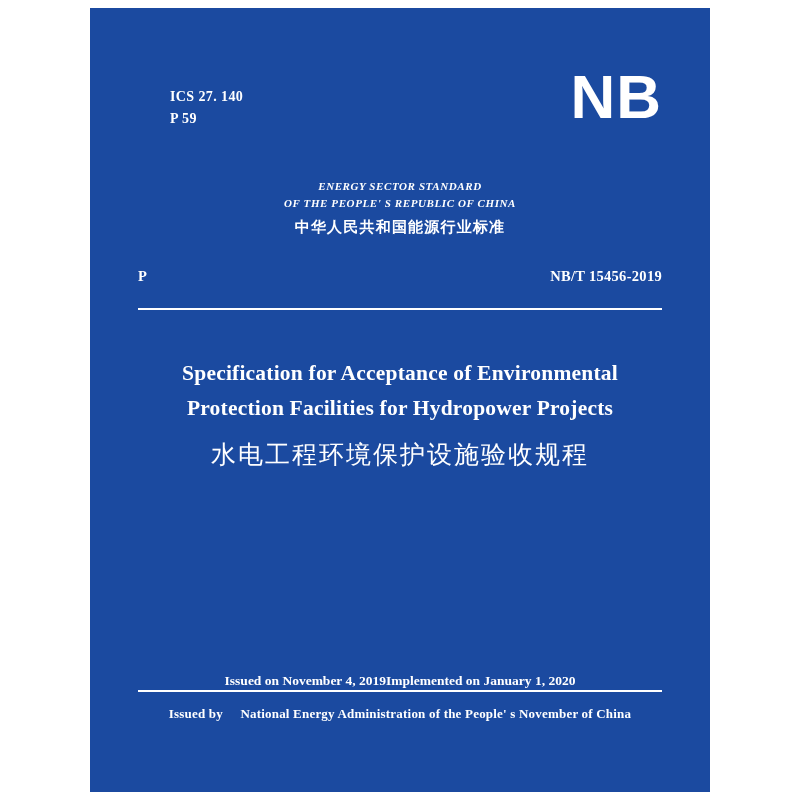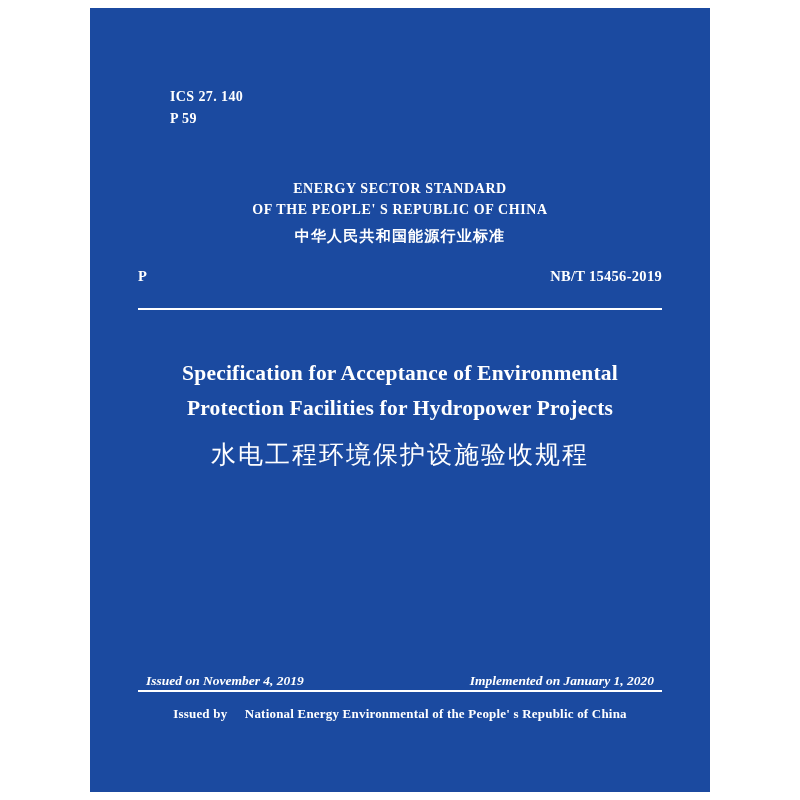--- a/index.html
+++ b/index.html
@@ -53,23 +53,24 @@
   
   .org-block {
     position: absolute;
     left: 0;
     right: 0;
     top: 170px;
     text-align: center;
   }
   .org-en1, .org-en2 {
     font-weight: bold;
-    font-size: 14px;
+    font-size: 11px;
     letter-spacing: 0.6px;
     line-height: 1.5;
+    font-style: italic;
   }
   .org-cn {
     font-family: Liberation Mono, monospace;
     font-weight: bold;
     font-size: 15px;
     letter-spacing: 1.2px;
     margin-top: 7px;
   }
   
   .code-row {
@@ -114,24 +115,23 @@
     letter-spacing: 2px;
     margin-top: 12px;
   }
   
   .dates-row {
     position: absolute;
     left: 56px;
     right: 56px;
     top: 665px;
     display: flex;
-    justify-content: space-between;
+    justify-content: center;
     font-weight: bold;
     font-size: 13.5px;
-    font-style: italic;
   }
   .issuer-row {
     position: absolute;
     left: 0;
     right: 0;
     top: 698px;
     text-align: center;
     font-weight: bold;
     font-size: 13px;
     letter-spacing: 0.2px;
@@ -142,20 +142,21 @@
 <body>
 
 <div class="page">
   <div class="cover">
 
     <div class="ics-block">
       <div>ICS 27. 140</div>
       <div>P 59</div>
     </div>
 
+    <div class="nb-logo">NB</div>
 
     <div class="org-block">
       <div class="org-en1">ENERGY SECTOR STANDARD</div>
       <div class="org-en2">OF THE PEOPLE' S REPUBLIC OF CHINA</div>
       <div class="org-cn">中华人民共和国能源行业标准</div>
     </div>
 
     <div class="code-row">
       <div>P</div>
       <div>NB/T 15456-2019</div>
@@ -171,17 +172,17 @@
 
     <div class="dates-row">
       <div>Issued on November 4, 2019</div>
       <div>Implemented on January 1, 2020</div>
     </div>
 
     <div class="rule rule-bottom"></div>
 
     <div class="issuer-row">
       <span class="issuer-label">Issued by</span>
-      <span>National Energy Environmental of the People' s Republic of China</span>
+      <span>National Energy Administration of the People' s November of China</span>
     </div>
 
   </div>
 </div>
 
 </body></html>

